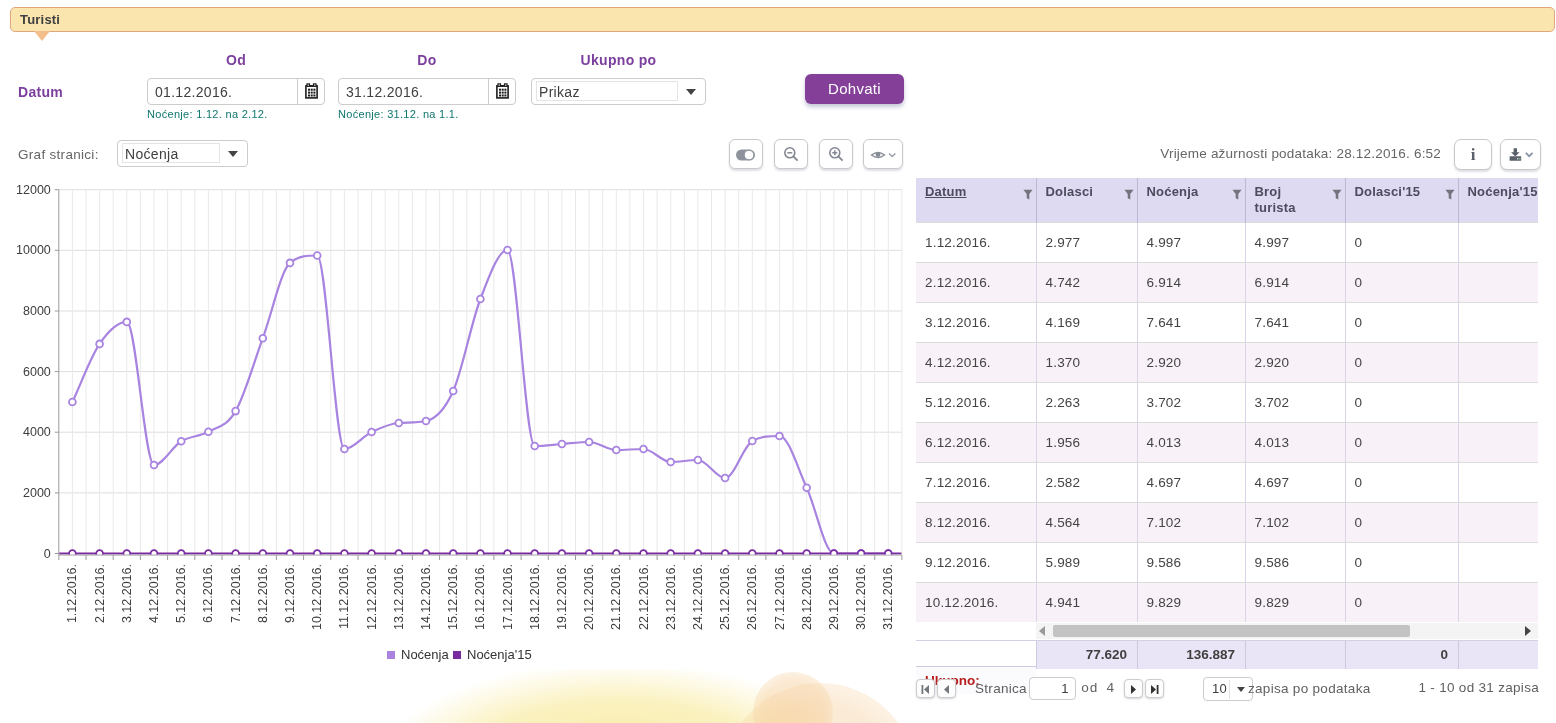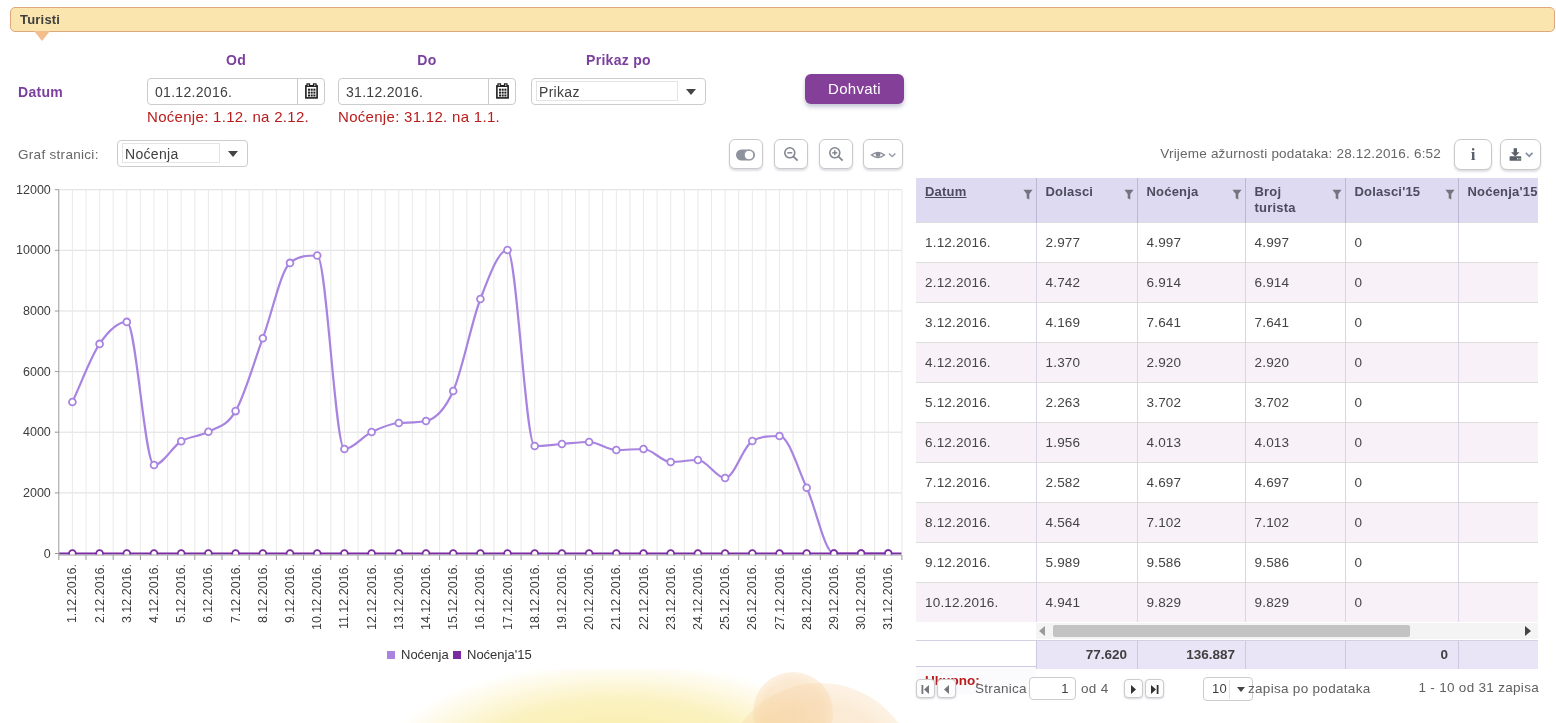--- a/index.html
+++ b/index.html
@@ -7,21 +7,21 @@
 #page{position:relative;width:1556px;height:723px;overflow:hidden;background:#fff;}
 .abs{position:absolute;}
 
 #tab{left:10px;top:7px;width:1534px;height:23px;background:#fae5af;border:1px solid #e0a77e;border-radius:5px;font-size:13px;font-weight:bold;color:#3f3f3f;line-height:23px;padding-left:9px;letter-spacing:.2px;}
 #tri{left:34px;top:31px;width:0;height:0;border-left:8px solid transparent;border-right:8px solid transparent;border-top:10px solid #f4be8c;}
 
 .plabel{color:#7b3f9d;font-weight:bold;font-size:14px;letter-spacing:.3px;}
 .input{background:#fff;border:1px solid #ccc;border-radius:4px;box-sizing:border-box;height:27px;font-size:14px;color:#404040;letter-spacing:.3px;padding-left:25px;}
 .dtxt{position:absolute;top:5px;left:7px;}
 .calseg{position:absolute;right:0;top:0;width:26px;height:25px;border-left:1px solid #ccc;text-align:center;}
-.note{color:#b91c1c;font-size:15px;letter-spacing:.3px;}
+.note{color:#0f766e;font-size:11px;letter-spacing:.3px;}
 .selarrow{position:absolute;right:9px;top:10px;width:0;height:0;border-left:5px solid transparent;border-right:5px solid transparent;border-top:6px solid #444;}
 #dohvati{left:805px;top:74px;width:99px;height:30px;background:#843f99;border-radius:6px;color:#fff;font-size:15px;text-align:center;line-height:30px;letter-spacing:.3px;box-shadow:0 3px 4px rgba(140,145,175,.5);}
 
 .cbtn{background:#fff;border:1px solid #c9c9c9;border-radius:6px;box-shadow:0 2px 2px rgba(160,160,180,.35);box-sizing:border-box;text-align:center;}
 .gray{color:#666;}
 
 #grid{left:916px;top:178px;width:622px;}
 table.kg{border-collapse:collapse;width:622px;table-layout:fixed;font-size:13.5px;color:#444;letter-spacing:.2px;}
 table.kg th{background:#dedaf2;color:#4c4c5e;font-weight:bold;text-align:left;vertical-align:top;padding:6px 8px 0 9px;font-size:13px;border-left:1px solid #bdb9d2;height:44px;box-sizing:border-box;position:relative;line-height:16px;}
 table.kg th:first-child{border-left:none;}
@@ -48,21 +48,21 @@
 
 <div class="abs" id="blob1"></div>
 <div class="abs" id="blob2"></div>
 <div class="abs" id="blob3"></div>
 
 <div class="abs" id="tab">Turisti</div>
 <div class="abs" id="tri"></div>
 
 <div class="abs plabel" style="left:147px;top:52px;width:178px;text-align:center;">Od</div>
 <div class="abs plabel" style="left:338px;top:52px;width:178px;text-align:center;">Do</div>
-<div class="abs plabel" style="left:531px;top:52px;width:175px;text-align:center;">Prikaz po</div>
+<div class="abs plabel" style="left:531px;top:52px;width:175px;text-align:center;">Ukupno po</div>
 <div class="abs plabel" style="left:18px;top:84px;">Datum</div>
 
 <div class="abs input" style="left:147px;top:78px;width:178px;">
   <span class="dtxt">01.12.2016.</span>
   <span class="calseg"><svg width="15" height="16" viewBox="0 0 15 16" style="margin-top:4px">
           <rect x="1.9" y="2.9" width="11.2" height="12" fill="none" stroke="#1c1c1c" stroke-width="1.6"></rect>
           <rect x="3.0" y="0.9" width="2.5" height="2.4" fill="#fff" stroke="#1c1c1c" stroke-width="1.2"></rect>
           <rect x="9.5" y="0.9" width="2.5" height="2.4" fill="#fff" stroke="#1c1c1c" stroke-width="1.2"></rect>
           <rect x="5.5" y="2.2" width="4" height="1.6" fill="#1c1c1c"></rect>
           <g fill="#1c1c1c">
@@ -501,21 +501,21 @@
 
 <div class="abs pbtn" style="left:916px;top:679px;"><svg width="9" height="9" viewBox="0 0 9 9" style="margin-top:4px">
         <path d="M8 0 L3 4.5 L8 9 Z" fill="#73777b"></path>
         <rect x="0.5" y="0" width="1.8" height="9" fill="#73777b"></rect>
       </svg></div>
 <div class="abs pbtn" style="left:937px;top:679px;"><svg width="9" height="9" viewBox="0 0 9 9" style="margin-top:4px">
         <path d="M7 0 L2 4.5 L7 9 Z" fill="#73777b"></path>
       </svg></div>
 <div class="abs ptxt" style="left:975px;top:681px;">Stranica</div>
 <div class="abs input" style="left:1029px;top:677px;width:47px;height:23px;text-align:center;font-size:13px;line-height:21px;">1</div>
-<div class="abs ptxt" style="left:1081px;top:681px;">od 4</div>
+<div class="abs ptxt" style="left:1081px;top:681px;font-family:Liberation Mono, monospace;">od 4</div>
 <div class="abs pbtn" style="left:1124px;top:679px;"><svg width="9" height="9" viewBox="0 0 9 9" style="margin-top:4px">
         <path d="M2 0 L7 4.5 L2 9 Z" fill="#333"></path>
       </svg></div>
 <div class="abs pbtn" style="left:1145px;top:679px;"><svg width="9" height="9" viewBox="0 0 9 9" style="margin-top:4px">
         <path d="M1 0 L6 4.5 L1 9 Z" fill="#333"></path>
         <rect x="6.7" y="0" width="1.8" height="9" fill="#333"></rect>
       </svg></div>
 <div class="abs input" style="left:1172px;top:677px;width:50px;height:24px;margin-left:31px;">
   <span style="position:absolute;left:8px;top:3px;font-size:13px;">10</span>
   <span class="selarrow" style="top:9px;right:7px;border-left-width:4px;border-right-width:4px;border-top-width:5px;"></span>

